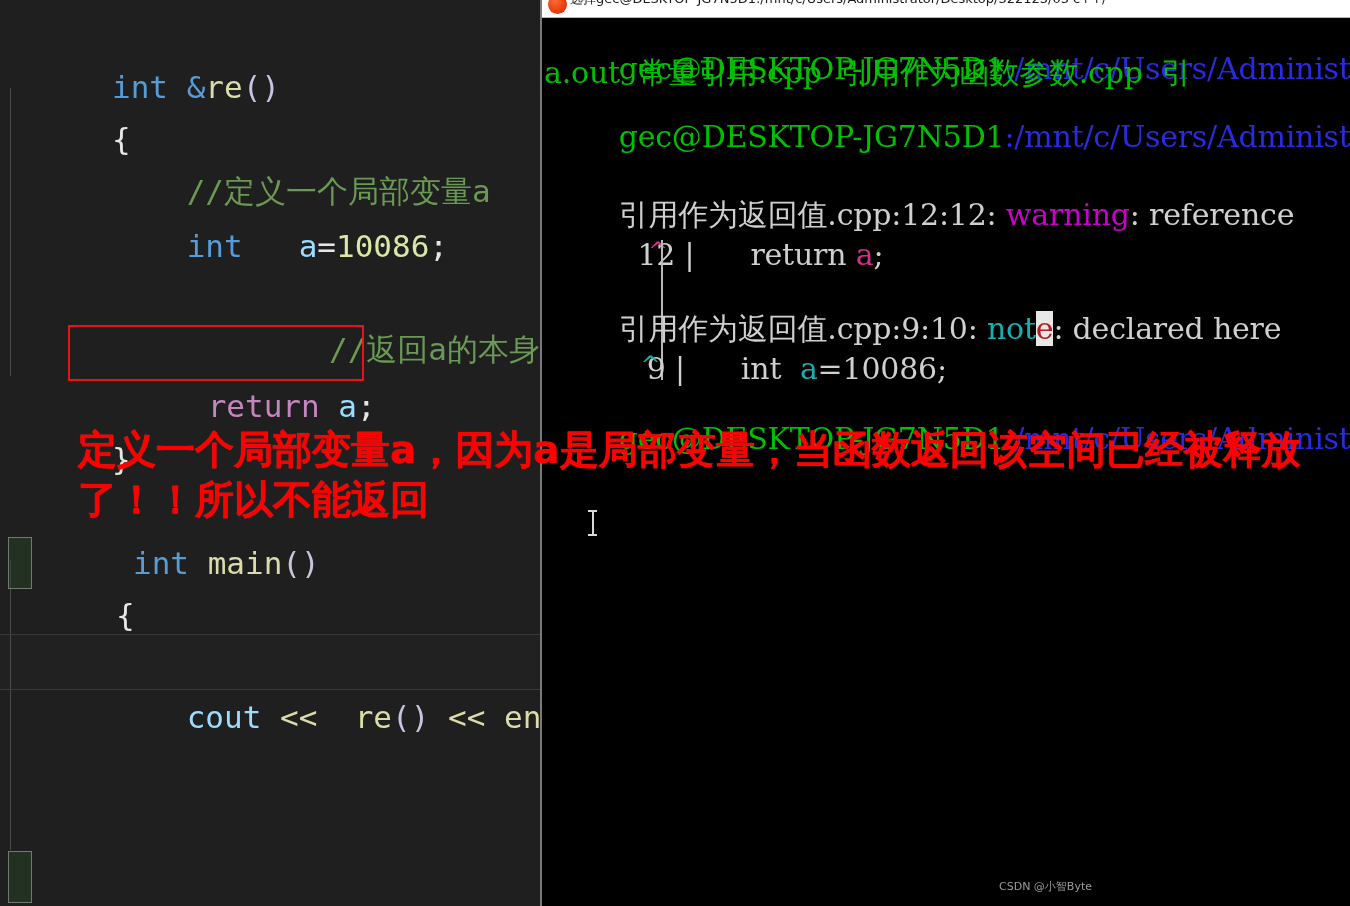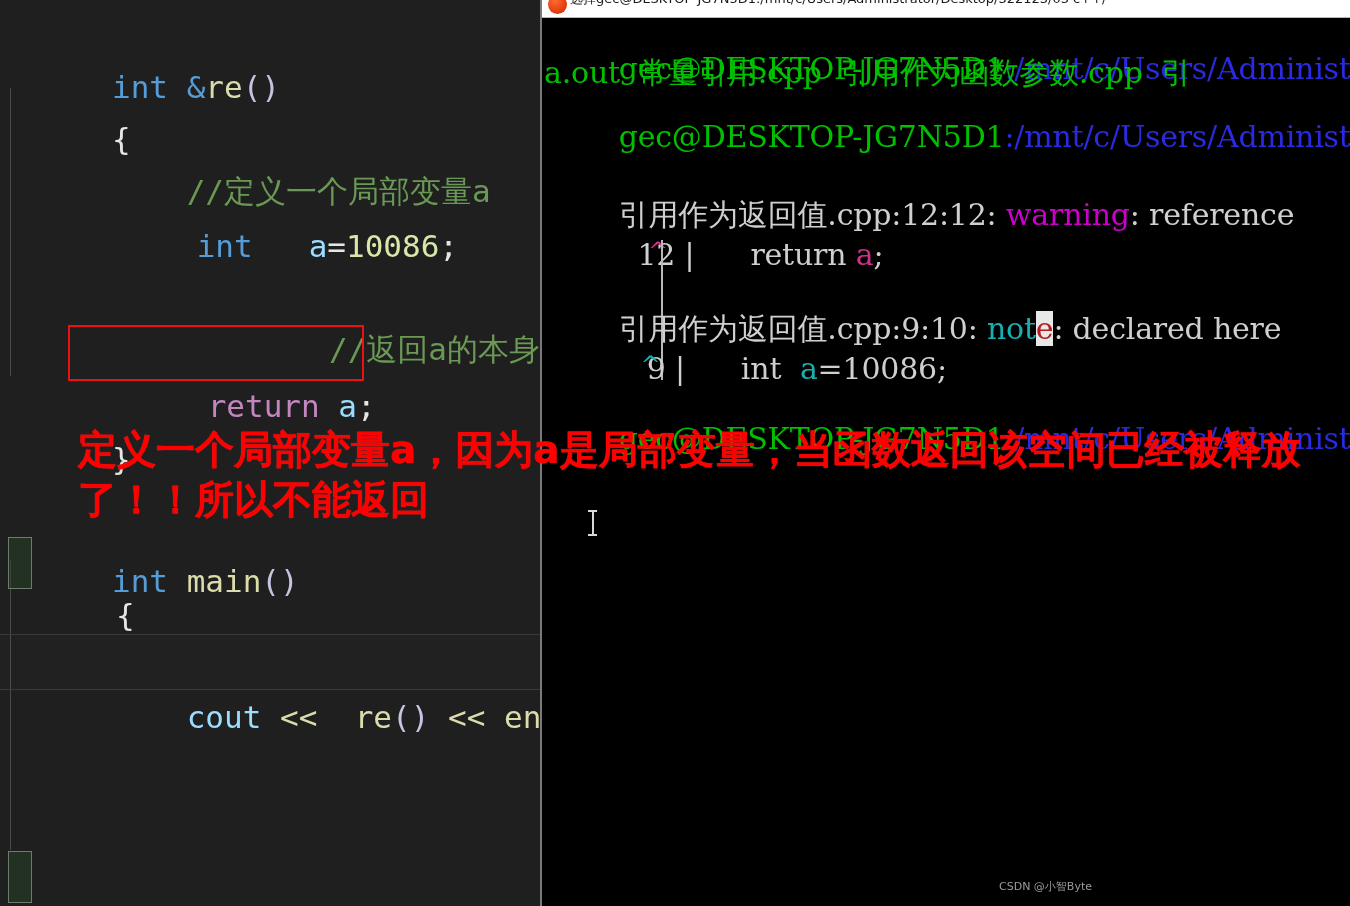--- a/index.html
+++ b/index.html
@@ -207,38 +207,38 @@
     </div>
 
     <div class="code-line" style="top:58px;">
       <span class="tok-punct">{</span>
     </div>
 
     <div class="code-line" style="top:110px;">
       <span>    </span><span class="tok-comment">//定义一个局部变量a</span>
     </div>
 
-    <div class="code-line" style="top:165px;margin-left:10px;">
+    <div class="code-line" style="top:165px;">
       <span>    </span><span class="tok-kw">int</span><span>   </span><span class="tok-var">a</span><span class="tok-punct">=</span><span class="tok-num">10086</span><span class="tok-punct">;</span>
     </div>
 
     <div class="code-line" style="top:268px;text-align:right;">
       <span>    </span><span class="tok-comment">//返回a的本身</span>
     </div>
 
     <div class="code-line" style="top:325px;padding-left:21px;">
       <span>    </span><span class="tok-ret">return</span><span> </span><span class="tok-var">a</span><span class="tok-punct">;</span>
     </div>
     <div id="return-box"></div>
 
     <div class="code-line" style="top:378px;">
       <span class="tok-punct">}</span>
     </div>
 
-    <div class="code-line" style="top:500px;">
+    <div class="code-line" style="top:482px;padding-left:21px;">
       <span class="tok-kw">int</span><span> </span><span class="tok-fn">main</span><span class="tok-paren">(</span><span class="tok-paren">)</span>
     </div>
 
     <div class="bracket-match" style="left:8px; top:537px; width:24px; height:52px;"></div>
     <div class="code-line" style="top:534px;">
       <span class="tok-punct" style="padding-left:4px;">{</span>
     </div>
 
     <div class="code-line" style="top:636px;">
       <span>    </span><span class="tok-var">cout</span><span> </span><span class="tok-op">&lt;&lt;</span><span>  </span><span class="tok-fn">re</span><span class="tok-paren">(</span><span class="tok-paren">)</span><span> </span><span class="tok-op">&lt;&lt;</span><span> </span><span class="tok-fn">endl</span>

